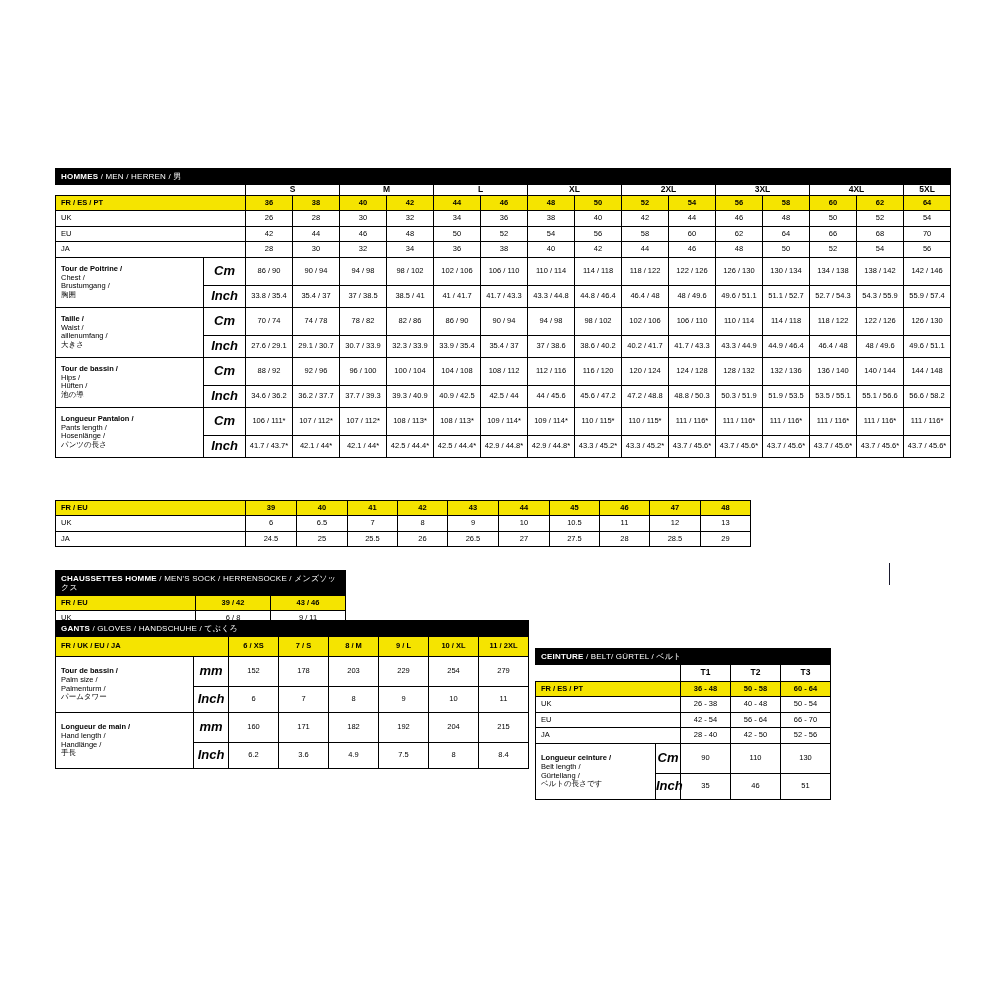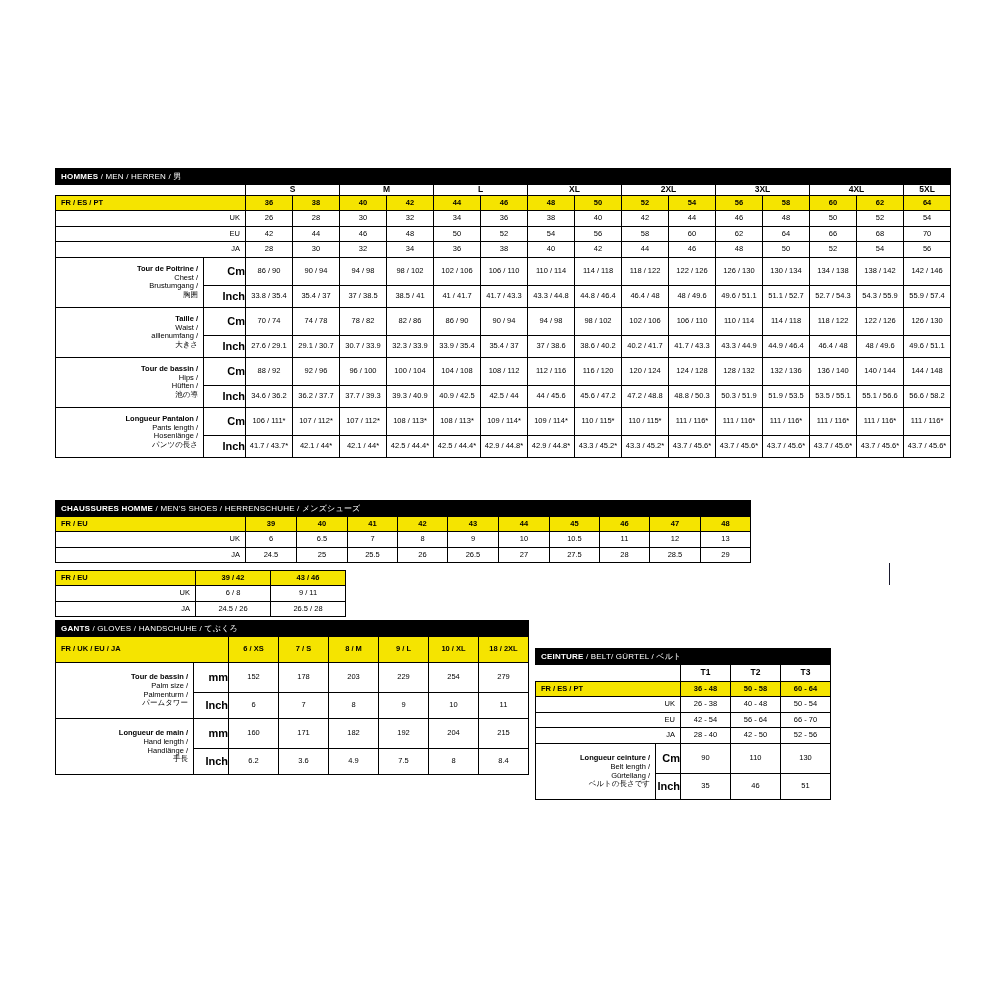--- a/index.html
+++ b/index.html
@@ -7,24 +7,24 @@
   .page{position:absolute;left:0;top:0;width:1005px;height:1005px;}
 
   
   table{border-collapse:collapse;table-layout:fixed;}
   td,th{border:1px solid #000;padding:0;font-weight:normal;font-size:7.5px;line-height:1.15;}
   .hdr-black{background:#000;color:#fff;font-weight:bold;font-size:8px;text-align:left;padding:3px 5px;letter-spacing:.2px;}
   .hdr-black .light{font-weight:normal;}
   .yellow{background:#f5e400;font-weight:bold;text-align:center;}
   .yellow-left{background:#f5e400;font-weight:bold;text-align:left;padding-left:5px;}
   .ctr{text-align:center;vertical-align:middle;}
-  .lbl{text-align:right;padding:3px 5px;vertical-align:middle;font-size:7.5px;}
+  .lbl{text-align:left;padding:3px 5px;vertical-align:middle;font-size:7.5px;}
   .lbl b{font-size:7.5px;}
   .sz{font-weight:bold;text-align:center;font-size:8.5px;vertical-align:middle;}
-  .unit{text-align:right;font-weight:bold;font-size:11px;}
+  .unit{text-align:center;font-weight:bold;font-size:13px;font-style:italic;}
   .nb{border:none;}
 
   
   #men-block{position:absolute;left:55px;top:168px;width:895px;}
   #shoes-block{position:absolute;left:55px;top:500px;width:695px;}
   #socks-block{position:absolute;left:55px;top:570px;width:290px;}
   #gloves-block{position:absolute;left:55px;top:620px;width:473px;}
   #belt-block{position:absolute;left:535px;top:648px;width:295px;}
 
   .tick{position:absolute;left:889px;top:563px;width:1px;height:22px;background:#1a1a2e;}
@@ -332,23 +332,20 @@
           <col style="width:50px">
           <col style="width:50px">
           <col style="width:51px">
         <col style="width:51px">
           <col style="width:50px">
           <col style="width:50px">
           <col style="width:51px">
           <col style="width:50px">
       </colgroup>
       <tbody>
-          <tr>
-        <td colspan="11" class="hdr-black"><span>CHAUSSURES HOMME</span><span class="light"> / MEN'S SHOES / HERRENSCHUHE / メンズシューズ</span></td>
-      </tr>
       <tr style="height:15px">
         <td class="yellow-left">FR / EU</td>
         <td class="yellow">39</td>
         <td class="yellow">40</td>
         <td class="yellow">41</td>
         <td class="yellow">42</td>
         <td class="yellow">43</td>
         <td class="yellow">44</td>
         <td class="yellow">45</td>
         <td class="yellow">46</td>
@@ -386,20 +383,23 @@
   </div>
 
   <div id="socks-block">
     <table style="width:290px;">
       <colgroup>
           <col style="width:140px">
           <col style="width:75px">
           <col style="width:75px">
         </colgroup>
       <tbody>
+          <tr>
+        <td colspan="3" class="hdr-black"><span>CHAUSSETTES HOMME</span><span class="light"> / MEN'S SOCK / HERRENSOCKE / メンズソックス</span></td>
+      </tr>
       <tr style="height:15px">
         <td class="yellow-left">FR / EU</td>
         <td class="yellow">39 / 42</td>
         <td class="yellow">43 / 46</td>
       </tr>
       <tr style="height:15px">
         <td class="lbl">UK</td>
         <td class="ctr">6 / 8</td>
         <td class="ctr">9 / 11</td>
       </tr>
@@ -421,28 +421,28 @@
           <col style="width:50px">
           <col style="width:50px">
           <col style="width:50px">
           <col style="width:50px">
           <col style="width:50px">
       </colgroup>
       <tbody>
           <tr>
         <td colspan="8" class="hdr-black"><span>GANTS</span><span class="light"> / GLOVES / HANDSCHUHE / てぶくろ</span></td>
       </tr>
-      <tr style="height:26px">
+      <tr style="height:20px">
         <td class="yellow-left" colspan="2">FR / UK / EU / JA</td>
         <td class="yellow">6 / XS</td>
         <td class="yellow">7 / S</td>
         <td class="yellow">8 / M</td>
         <td class="yellow">9 / L</td>
         <td class="yellow">10 / XL</td>
-        <td class="yellow">18 / 2XL</td>
+        <td class="yellow">11 / 2XL</td>
       </tr>
 
       <tr style="height:30px">
         <td class="lbl" rowspan="2">
           <b>Tour de bassin /</b><br>
           <span>Palm size /</span><br>
           <span>Palmenturm /</span><br>
           <span>パームタワー</span>
         </td>
         <td class="unit">mm</td>

